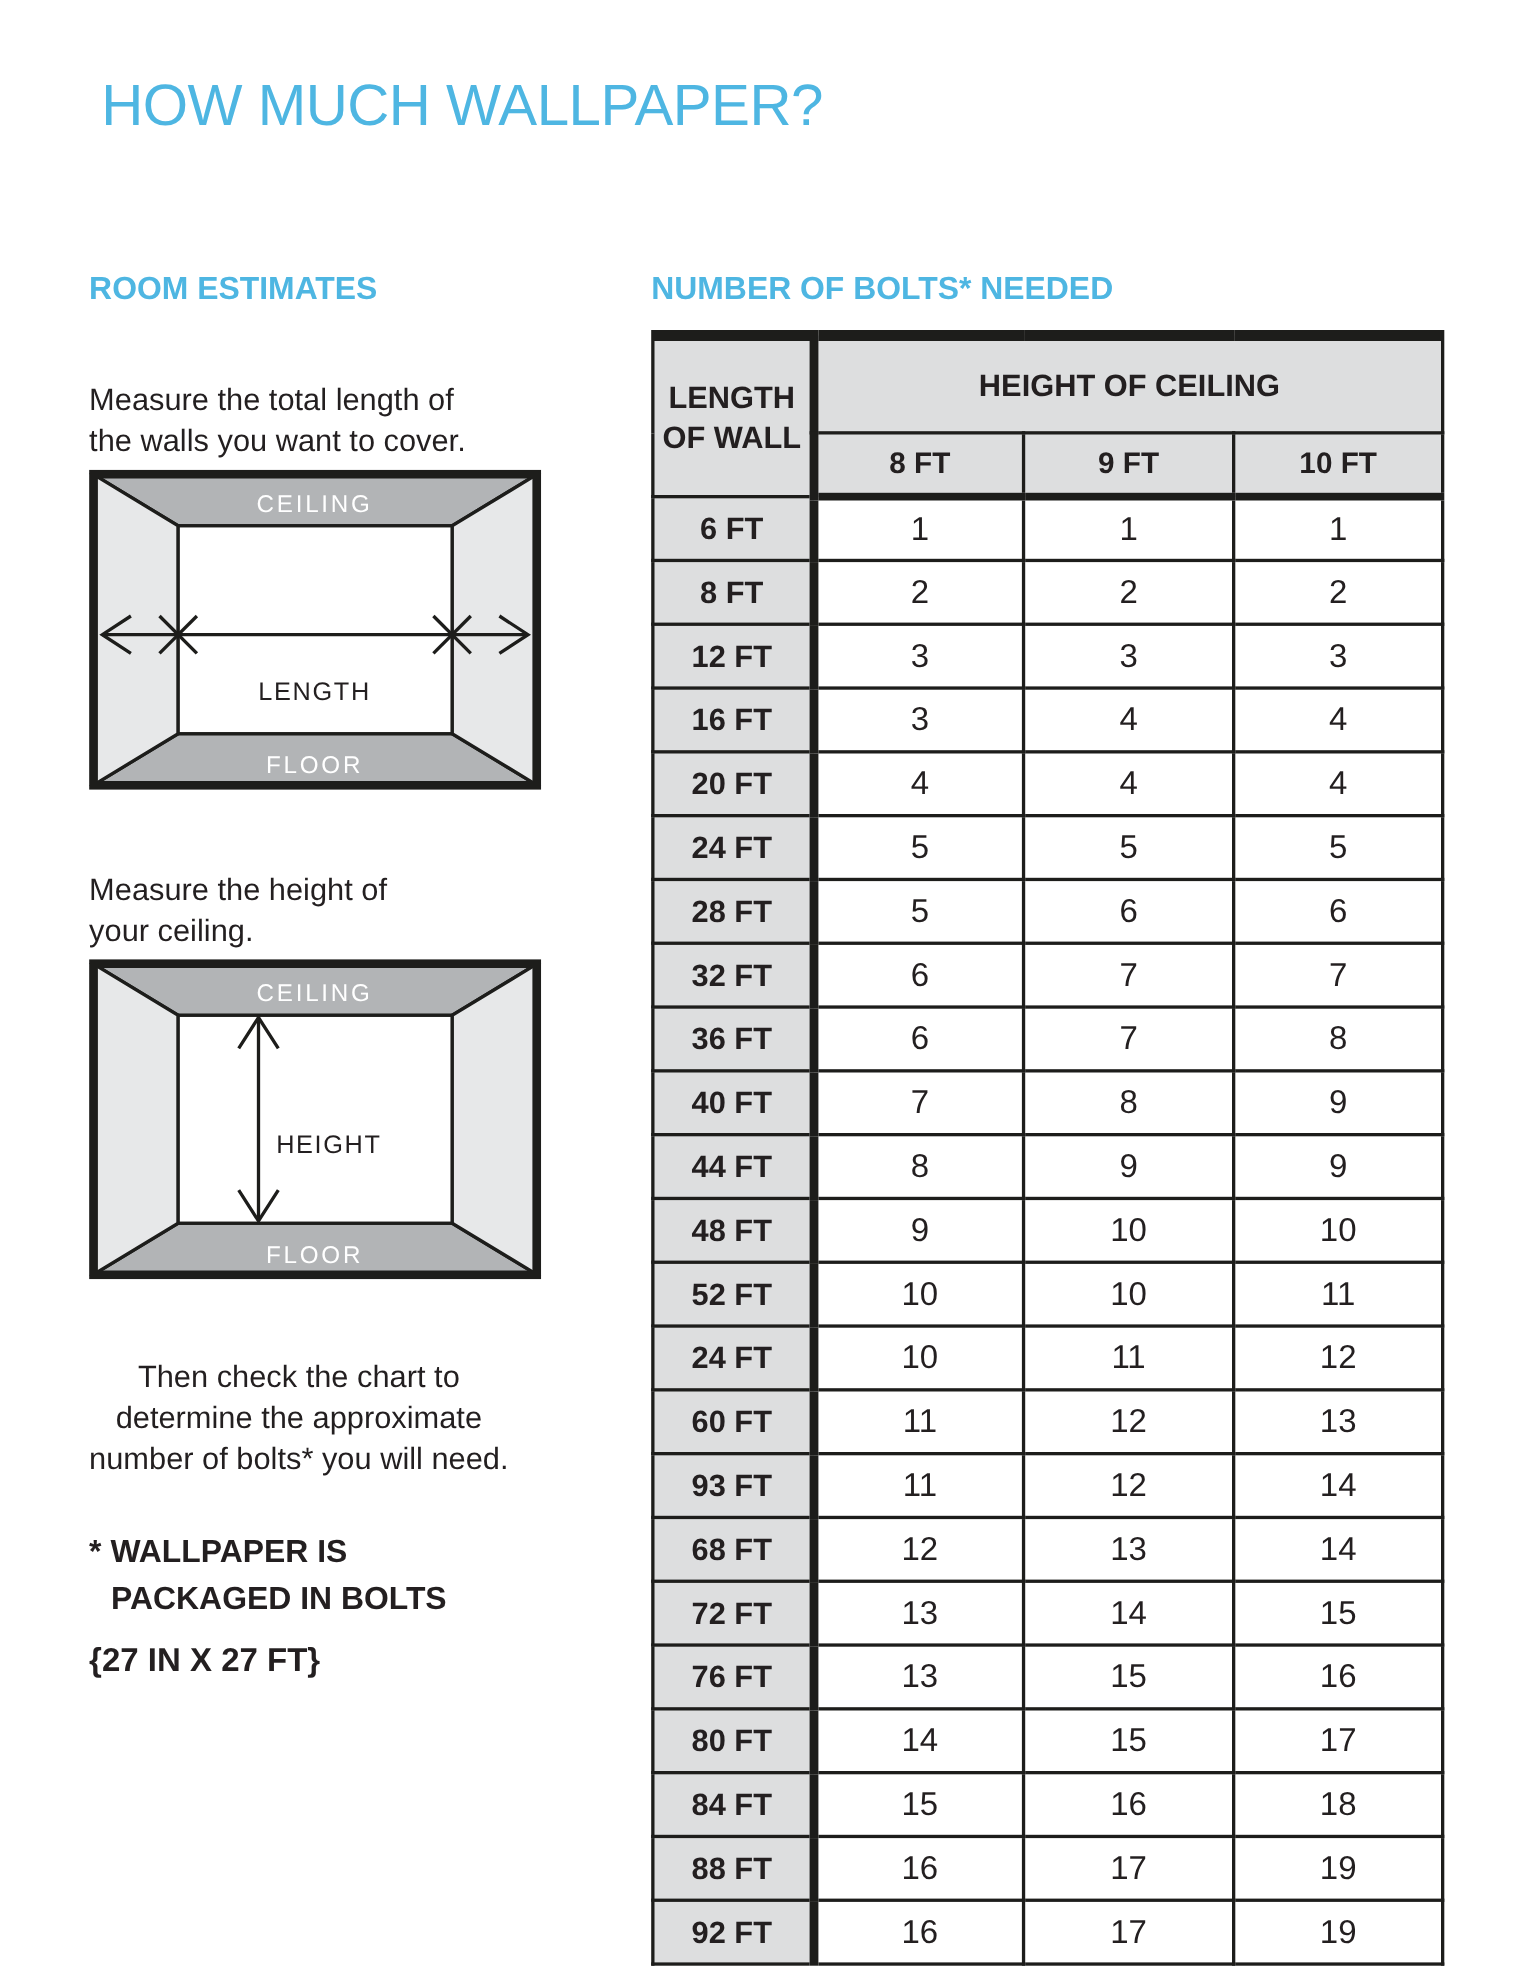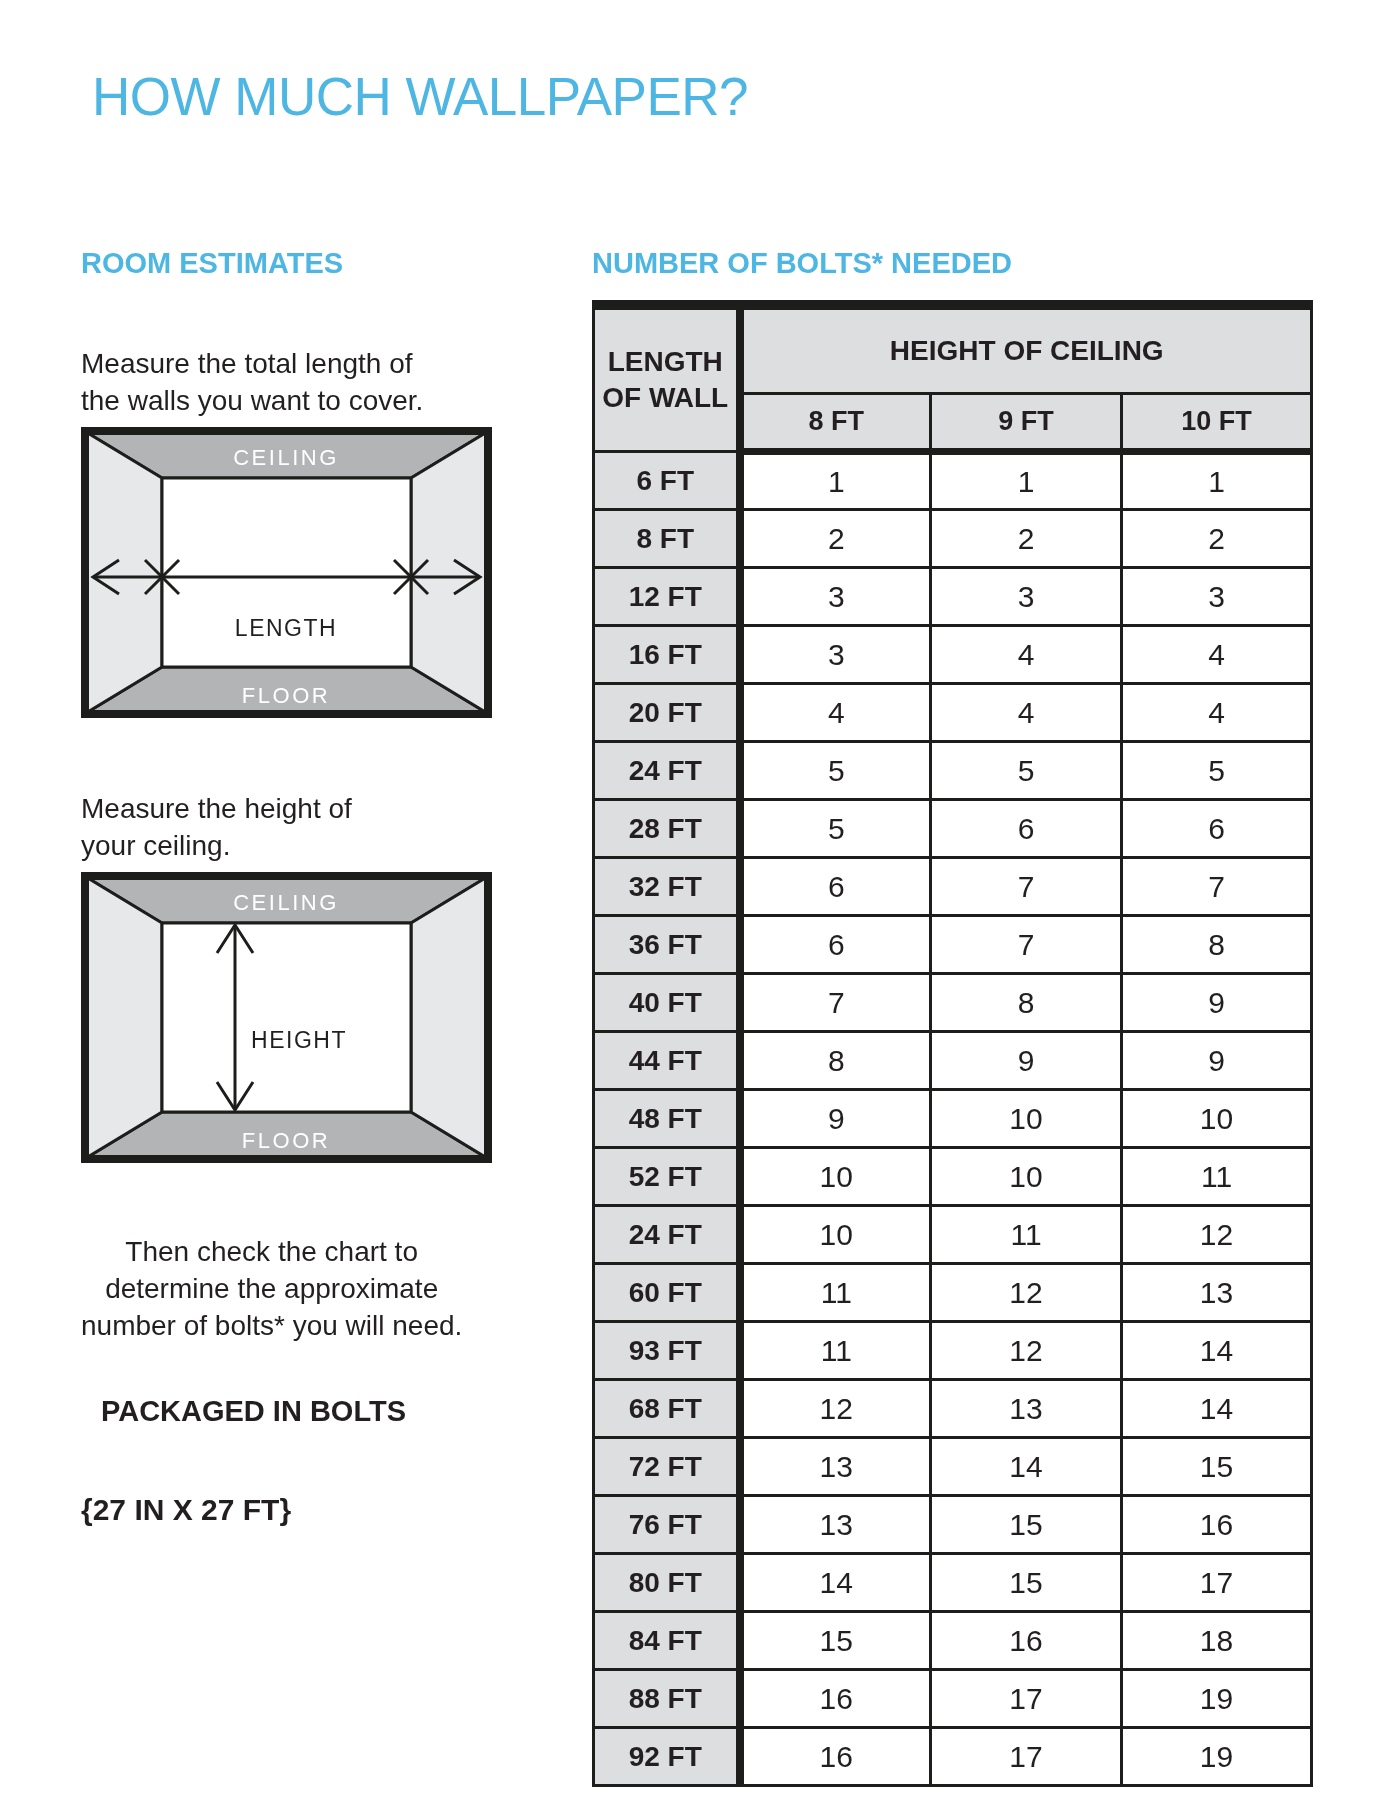--- a/index.html
+++ b/index.html
@@ -120,20 +120,21 @@
     <polyline points="136,210 154,238 172,210"></polyline>
   </g>
   <text class="measure-label" x="218" y="176" text-anchor="middle">HEIGHT</text>
 </svg>
 
 <div class="abs body-text preline" id="instruction-chart">Then check the chart to
 determine the approximate
 number of bolts* you will need.</div>
 
 <div class="abs" id="footnote">
+  <div>* WALLPAPER IS</div>
   <div class="indent">PACKAGED IN BOLTS</div>
 </div>
 
 <div class="abs" id="bolt-info">
   <div>{27 IN X 27 FT}</div>
 </div>
 
 <div class="abs section-heading" id="table-heading">NUMBER OF BOLTS* NEEDED</div>
 
 <table id="bolts-table">

